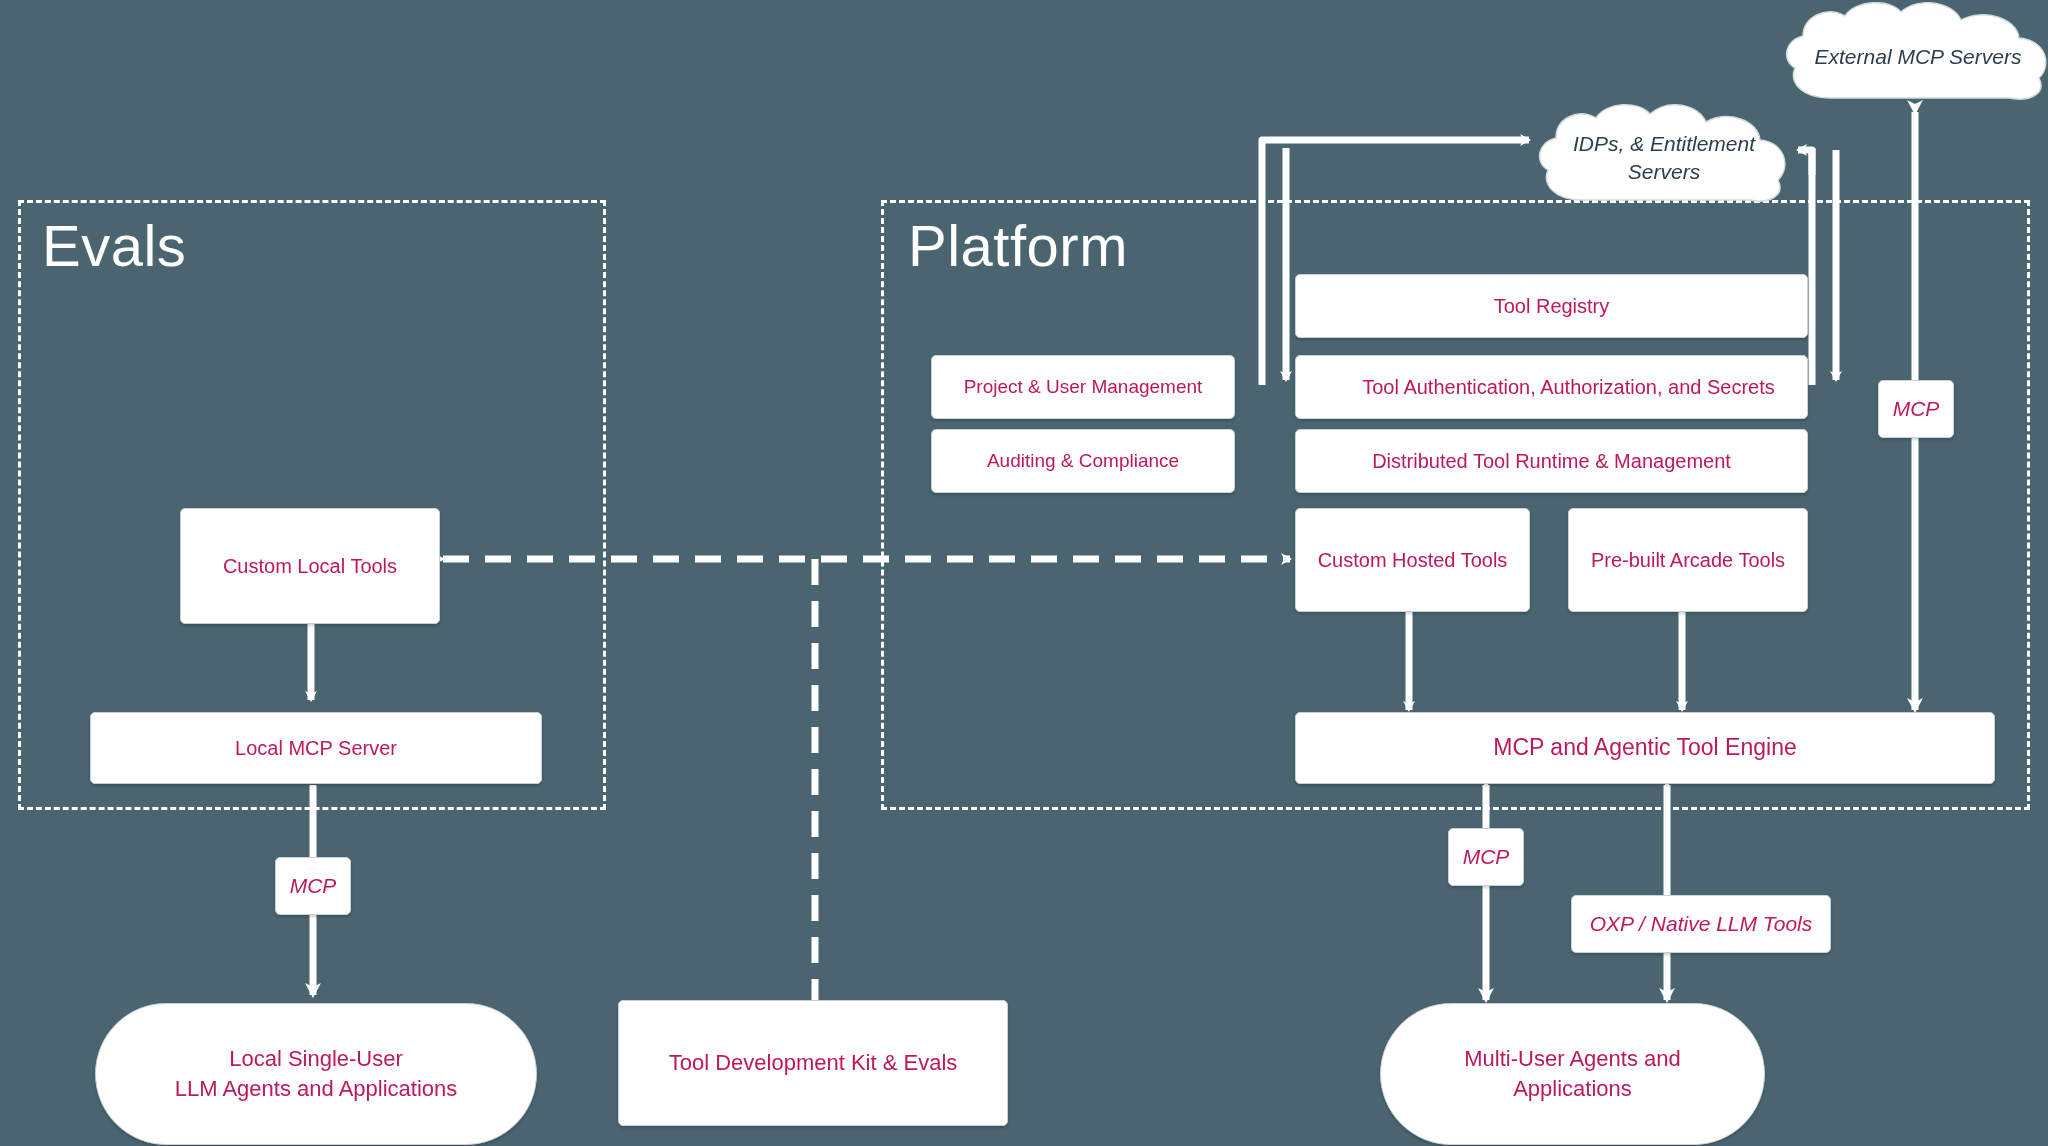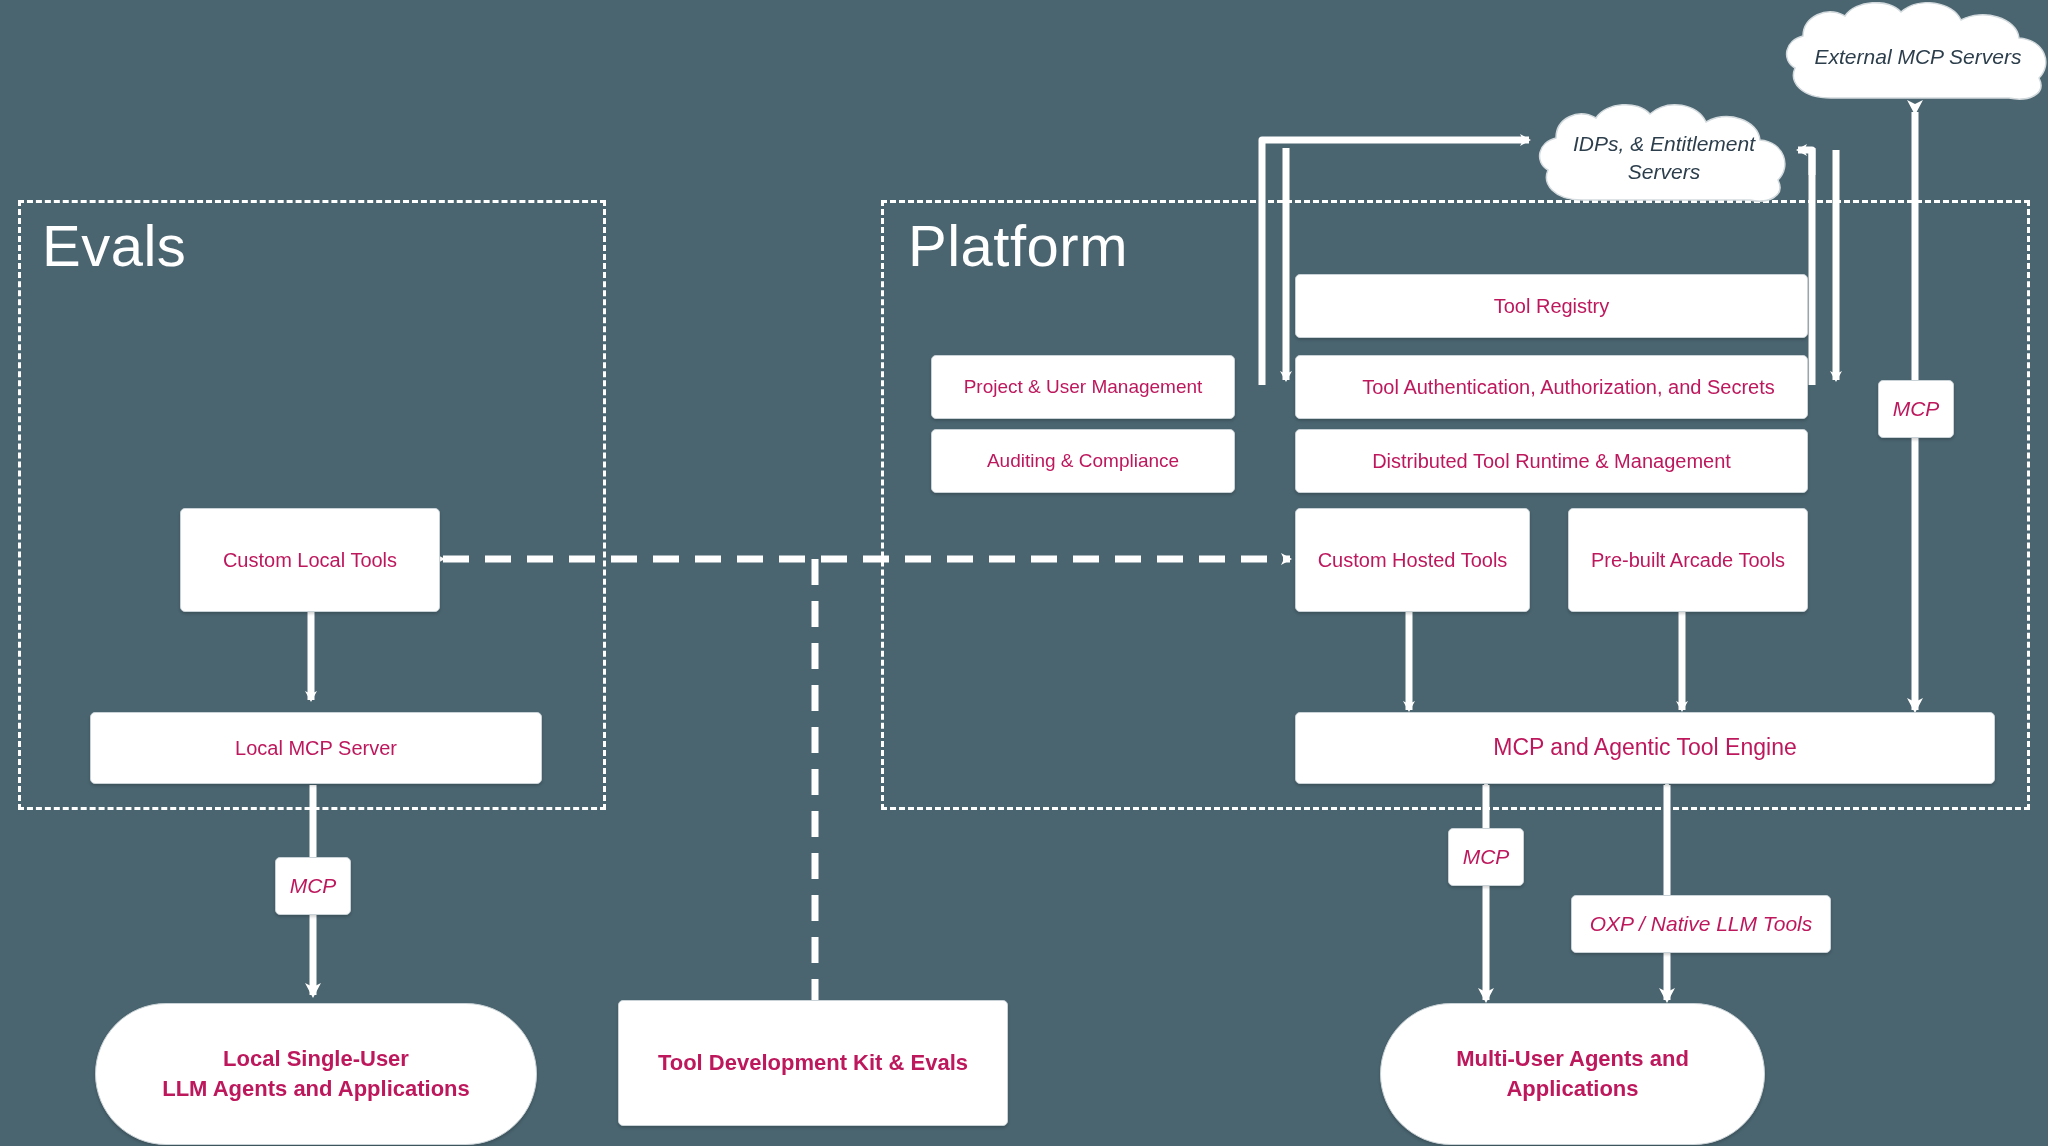--- a/index.html
+++ b/index.html
@@ -37,21 +37,21 @@
     box-sizing:border-box;
     display:flex;
     align-items:center;
     justify-content:center;
     text-align:center;
     font-size:20px;
     line-height:1.35;
     box-shadow:0 2px 3px rgba(0,0,0,0.18);
     padding:4px 10px;
   }
-  .node.bold{font-weight:bold;font-size:22px;}
+  .node.bold{font-weight:normal;font-size:22px;}
   .node.italic{font-style:italic;font-size:21px;}
   .node.pill{border-radius:90px;}
   .node.small{font-size:19px;}
   .node.big{font-size:23px;}
 
   
   .cloud{
     position:absolute;
     color:#2c3e4c;
     font-style:italic;
@@ -131,21 +131,21 @@
     </g>
 
     <g>
       <line x1="1667" y1="785" x2="1667" y2="1000" stroke="#ffffff" stroke-width="7" marker-start="url(#ahb)" marker-end="url(#ahb)"></line>
     </g>
   </svg>
 
   <div class="zone" style="left:18px;top:200px;width:588px;height:610px;"></div>
   <div class="zone-title" style="left:42px;top:212px;">Evals</div>
 
-  <div class="node" style="left:180px;top:508px;width:260px;height:104px;">Custom Local Tools</div>
+  <div class="node" style="left:180px;top:508px;width:260px;height:116px;">Custom Local Tools</div>
 
   <div class="node" style="left:90px;top:712px;width:452px;height:72px;">Local MCP Server</div>
 
   <div class="node italic" style="left:275px;top:857px;width:76px;height:58px;">MCP</div>
 
   <div class="node pill bold" style="left:95px;top:1003px;width:442px;height:142px;flex-direction:column;">
     <div>Local Single-User</div>
     <div>LLM Agents and Applications</div>
   </div>
 

